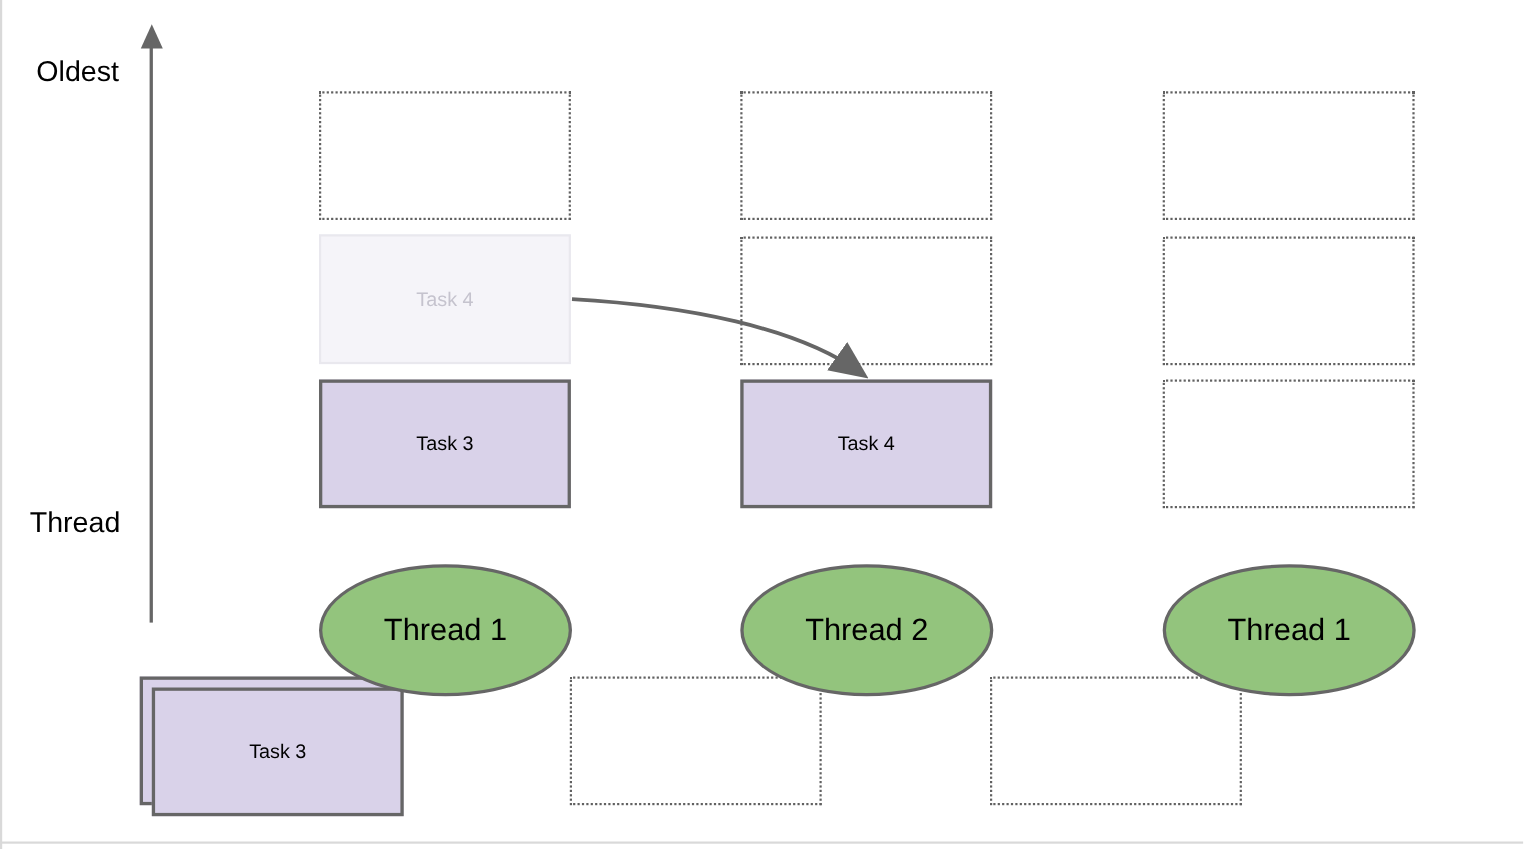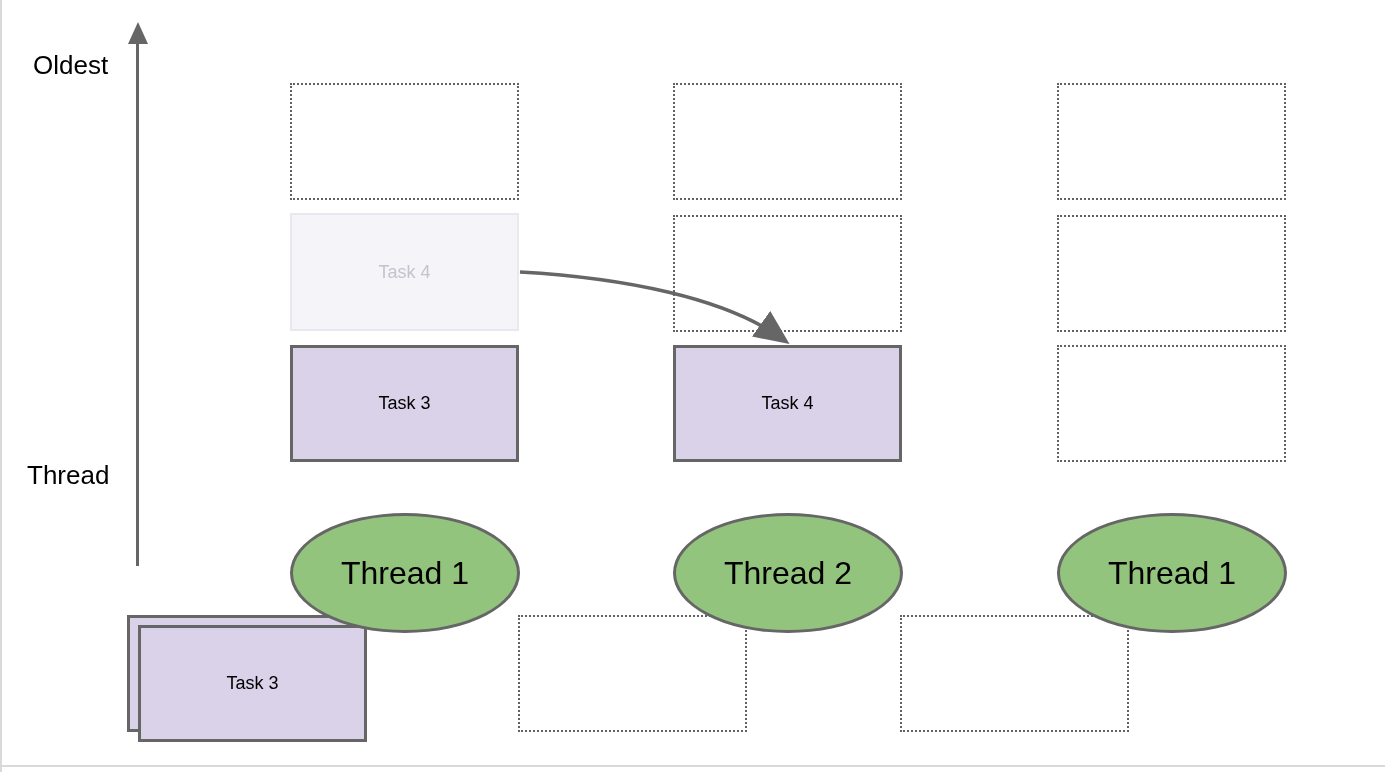--- a/index.html
+++ b/index.html
@@ -56,21 +56,21 @@
     background:var(--ghost-fill);
     border:2px solid var(--ghost-border);
     color:var(--ghost-text);
   }
   .thread{
     position:absolute;width:224px;height:114px;
     background:var(--thread-fill);
     border:3px solid var(--thread-border);
     border-radius:50%;
     display:flex;align-items:center;justify-content:center;
-    font-size:32px;color:var(--text);
+    font-size:28px;color:var(--text);
   }
   .steal-arrow{position:absolute;left:0;top:0;width:1385px;height:772px;pointer-events:none;}
 </style>
 </head>
 <body>
 
 <div class="canvas">
 
   <div class="edge-left"></div>
   <div class="edge-bottom"></div>

